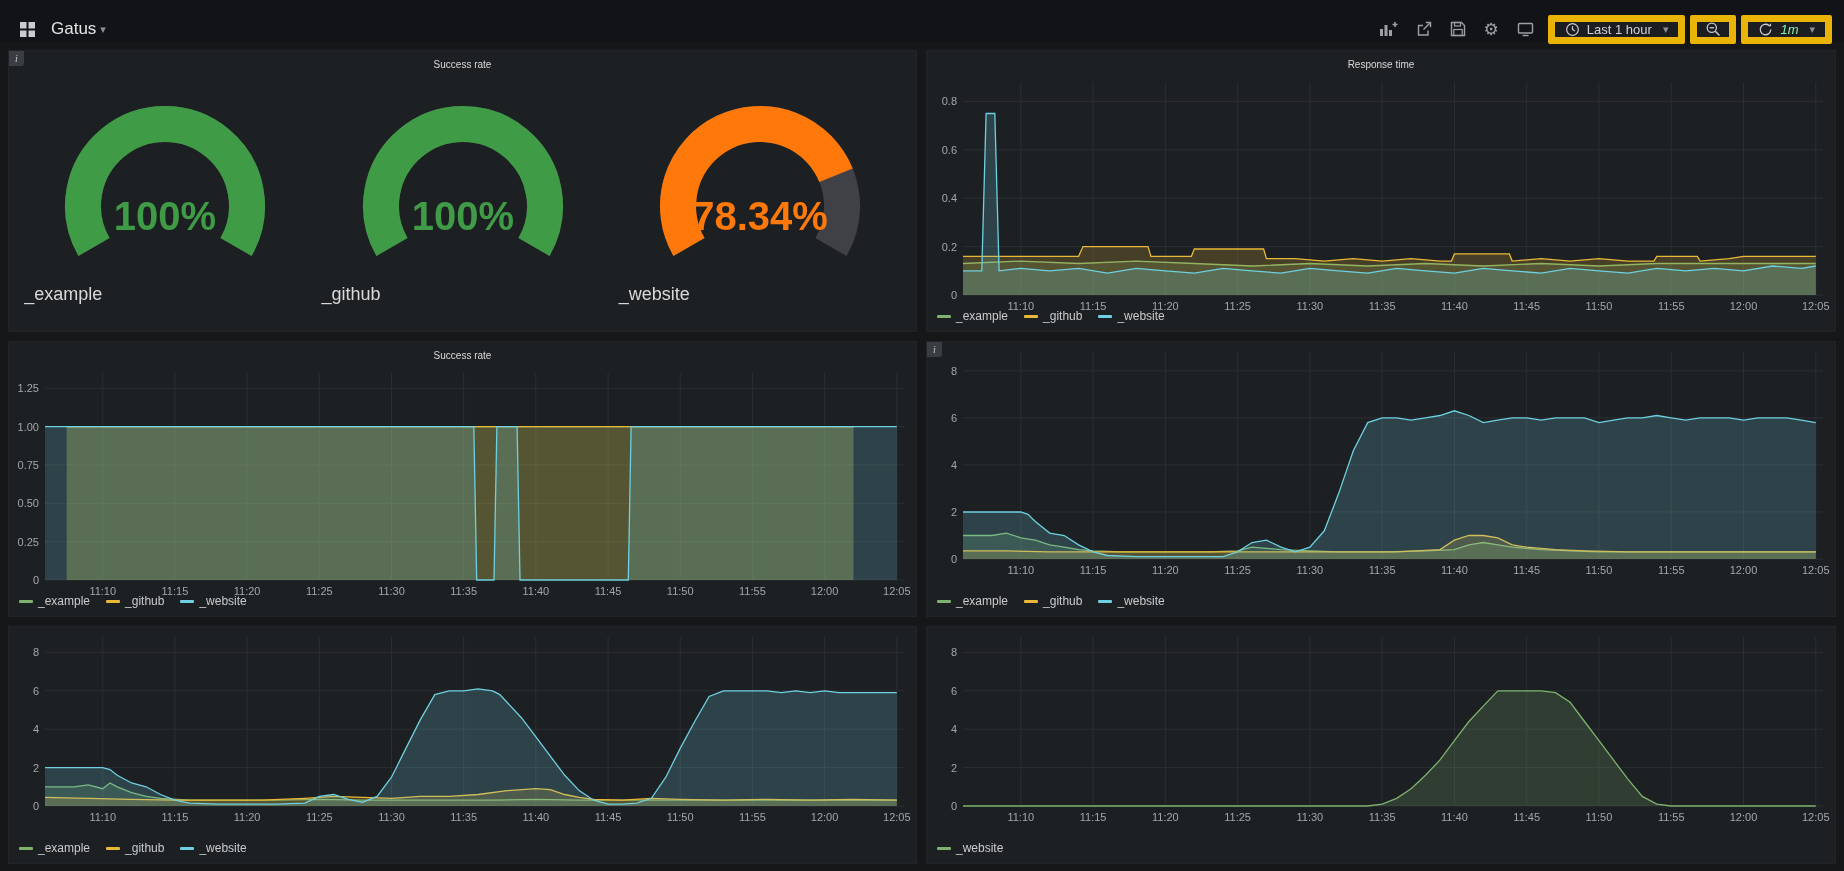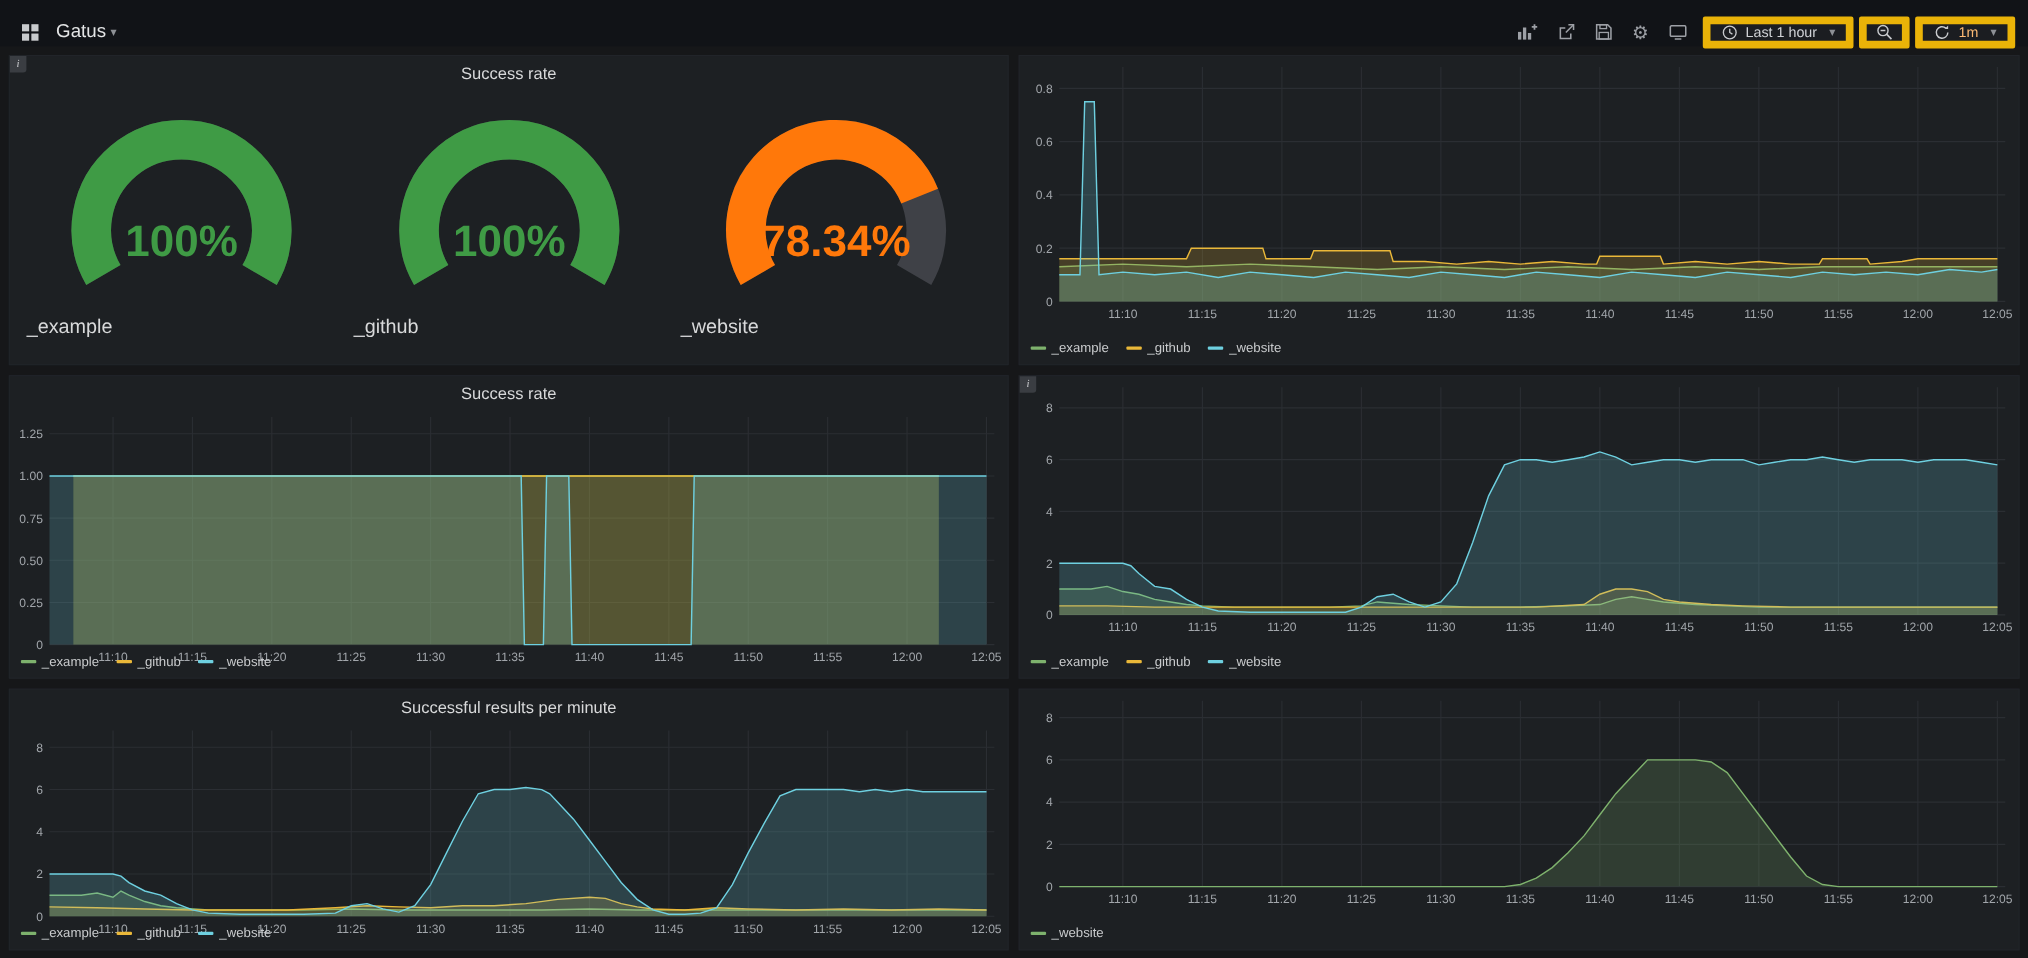--- a/index.html
+++ b/index.html
@@ -4,25 +4,25 @@
 <style>
   *{margin:0;padding:0;box-sizing:border-box;}
   html,body{width:1844px;height:871px;overflow:hidden;background:#161719;font-family:"Liberation Sans",sans-serif;}
   .navbar{height:42px;background:#111317;display:flex;align-items:center;justify-content:space-between;padding:16px 12px 0 10px;}
   .nav-left{display:flex;align-items:center;gap:6px;}
   .dash-title{color:#e4e5e6;font-size:17px;}
   .caret{color:#8d9095;font-size:11px;margin-left:4px;}
   .icon-btn{background:none;border:none;cursor:pointer;display:flex;align-items:center;padding:4px 9px;}
   .nav-btn{background:#1b1d21;border:7px solid #eab308;border-radius:2px;height:29px;display:flex;align-items:center;gap:7px;padding:0 10px;color:#d0d2d6;font-size:13px;cursor:pointer;margin-left:5px;}
   .nav-right{display:flex;align-items:center;}
-  .refresh-label{color:#fdba74;}
+  .refresh-label{color:#86efac;font-style:italic;}
   .gear-glyph{color:#9da0a6;font-size:17px;line-height:1;}
   .dashboard{display:grid;grid-template-columns:1fr 1fr;grid-template-rows:282px 276px 238px;gap:9px;padding:8px;}
   .panel{background:#1d2023;position:relative;display:flex;flex-direction:column;border:1px solid #212429;}
-  .panel-title{color:#d8d9da;font-size:15px;font-weight:500;text-align:center;padding:8px 0 2px;cursor:pointer;}
+  .panel-title{color:#d8d9da;font-size:10px;font-weight:500;text-align:center;padding:8px 0 2px;cursor:pointer;}
   .chart{flex:1;min-height:0;}
   .legend{display:flex;gap:16px;align-items:center;padding:2px 10px 8px;font-size:12px;color:#c9cbcd;}
   .legend-item{display:flex;align-items:center;gap:5px;cursor:pointer;}
   .legend-swatch{width:14px;height:3px;border-radius:1px;display:inline-block;}
   .gauges{flex:1;display:flex;align-items:center;justify-content:space-evenly;}
   .gauge{display:flex;flex-direction:column;align-items:flex-start;}
   .gauge-label{color:#d8d9da;font-size:18px;margin-top:2px;}
   .info-corner{position:absolute;top:0;left:0;width:15px;height:15px;background:#3a3d42;color:#c8cacd;font-size:10px;font-style:italic;font-family:"Liberation Serif",serif;text-align:center;line-height:15px;border-radius:0 0 3px 0;cursor:pointer;z-index:2;}
 </style>
 </head>
@@ -128,20 +128,21 @@
             <path d="M69.99 149.00 A 82 82 0 1 1 212.01 149.00" stroke="#3f4147" stroke-width="36" fill="none"></path>
             <path d="M69.99 149.00 A 82 82 0 1 1 217.04 77.30" stroke="#ff780a" stroke-width="36" fill="none"></path>
             <text x="141" y="132" text-anchor="middle" fill="#ff780a" font-size="40" font-weight="bold">78.34%</text>
           </svg>
           <div class="gauge-label">_website</div>
         </div>
       </div>
   </section>
 
   <section class="panel">
+    <h2 class="panel-title">Response time</h2>
     <div class="chart"><svg width="908" height="243">
           <line x1="93.81512605042016" x2="93.81512605042016" y1="10" y2="223" stroke="#2b2e33" stroke-width="1"></line>
           <text x="93.81512605042016" y="238" text-anchor="middle" fill="#a2a6ab" font-size="11">11:10</text>
           <line x1="166.08403361344537" x2="166.08403361344537" y1="10" y2="223" stroke="#2b2e33" stroke-width="1"></line>
           <text x="166.08403361344537" y="238" text-anchor="middle" fill="#a2a6ab" font-size="11">11:15</text>
           <line x1="238.35294117647058" x2="238.35294117647058" y1="10" y2="223" stroke="#2b2e33" stroke-width="1"></line>
           <text x="238.35294117647058" y="238" text-anchor="middle" fill="#a2a6ab" font-size="11">11:20</text>
           <line x1="310.62184873949576" x2="310.62184873949576" y1="10" y2="223" stroke="#2b2e33" stroke-width="1"></line>
           <text x="310.62184873949576" y="238" text-anchor="middle" fill="#a2a6ab" font-size="11">11:25</text>
           <line x1="382.890756302521" x2="382.890756302521" y1="10" y2="223" stroke="#2b2e33" stroke-width="1"></line>
@@ -309,21 +310,20 @@
           <span>_github</span>
         </span>
         <span class="legend-item">
           <span class="legend-swatch" style="background: rgb(110, 208, 224);"></span>
           <span>_website</span>
         </span>
       </div>
   </section>
 
   <section class="panel">
-    <h2 class="panel-title">Successful results per minute</h2>
     <div class="chart"><svg width="907" height="199">
           <line x1="93.74789915966386" x2="93.74789915966386" y1="10" y2="179" stroke="#2b2e33" stroke-width="1"></line>
           <text x="93.74789915966386" y="194" text-anchor="middle" fill="#a2a6ab" font-size="11">11:10</text>
           <line x1="165.9327731092437" x2="165.9327731092437" y1="10" y2="179" stroke="#2b2e33" stroke-width="1"></line>
           <text x="165.9327731092437" y="194" text-anchor="middle" fill="#a2a6ab" font-size="11">11:15</text>
           <line x1="238.11764705882354" x2="238.11764705882354" y1="10" y2="179" stroke="#2b2e33" stroke-width="1"></line>
           <text x="238.11764705882354" y="194" text-anchor="middle" fill="#a2a6ab" font-size="11">11:20</text>
           <line x1="310.30252100840335" x2="310.30252100840335" y1="10" y2="179" stroke="#2b2e33" stroke-width="1"></line>
           <text x="310.30252100840335" y="194" text-anchor="middle" fill="#a2a6ab" font-size="11">11:25</text>
           <line x1="382.4873949579832" x2="382.4873949579832" y1="10" y2="179" stroke="#2b2e33" stroke-width="1"></line>

